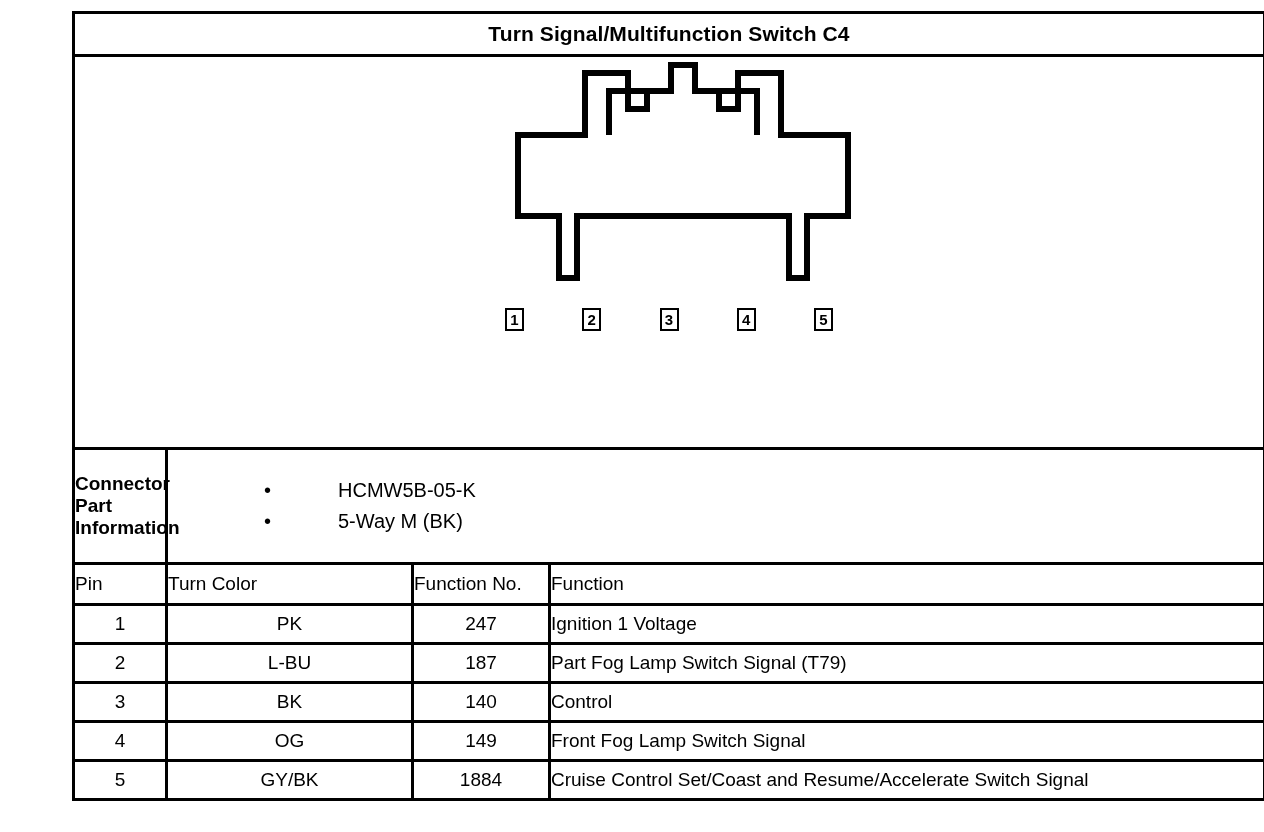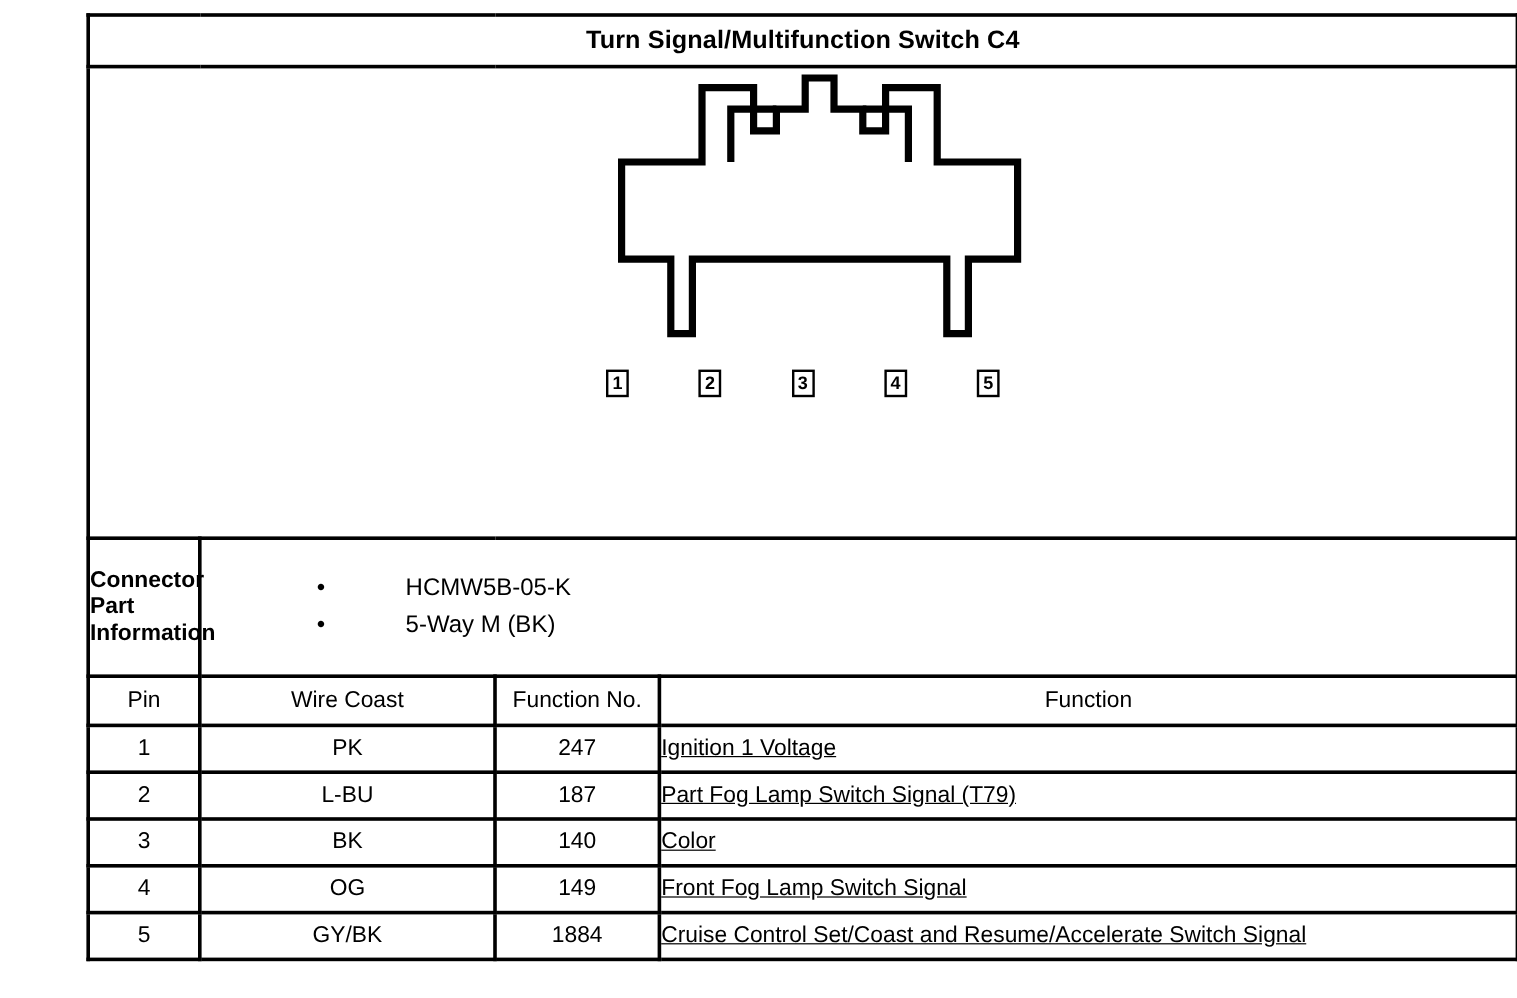--- a/index.html
+++ b/index.html
@@ -126,30 +126,30 @@
   }
 
   
   .col-pin      { width: 93px;  }
   .col-wire     { width: 246px; }
   .col-circuit  { width: 137px; }
   .col-function { width: auto;  }
 
   .hdr {
     height: 38px;
-    text-align: center;
+    text-align: left;
     font-size: 19px;
     font-weight: bold;
   }
   .cell {
     height: 36px;
     font-size: 19px;
   }
   .c-center { text-align: center; }
-  .c-left   { text-align: left; padding-left: 7px; text-decoration: underline; }
+  .c-left   { text-align: left; padding-left: 7px; }
 </style>
 </head>
 <body>
 
 <div id="page">
 
   <table class="sheet">
     <colgroup>
       <col class="col-pin">
       <col class="col-wire">
@@ -229,42 +229,42 @@
           <li>
             <span class="bullet">•</span>
             <span>5-Way M (BK)</span>
           </li>
         </ul>
       </td>
     </tr>
 
     <tr>
       <td class="hdr">Pin</td>
-      <td class="hdr">Wire Coast</td>
+      <td class="hdr">Turn Color</td>
       <td class="hdr">Function No.</td>
       <td class="hdr">Function</td>
     </tr>
 
     <tr>
       <td class="cell c-center">1</td>
       <td class="cell c-center">PK</td>
       <td class="cell c-center">247</td>
       <td class="cell c-left">Ignition 1 Voltage</td>
     </tr>
     <tr>
       <td class="cell c-center">2</td>
       <td class="cell c-center">L-BU</td>
       <td class="cell c-center">187</td>
       <td class="cell c-left">Part Fog Lamp Switch Signal (T79)</td>
     </tr>
     <tr>
       <td class="cell c-center">3</td>
       <td class="cell c-center">BK</td>
       <td class="cell c-center">140</td>
-      <td class="cell c-left">Color</td>
+      <td class="cell c-left">Control</td>
     </tr>
     <tr>
       <td class="cell c-center">4</td>
       <td class="cell c-center">OG</td>
       <td class="cell c-center">149</td>
       <td class="cell c-left">Front Fog Lamp Switch Signal</td>
     </tr>
     <tr>
       <td class="cell c-center">5</td>
       <td class="cell c-center">GY/BK</td>

